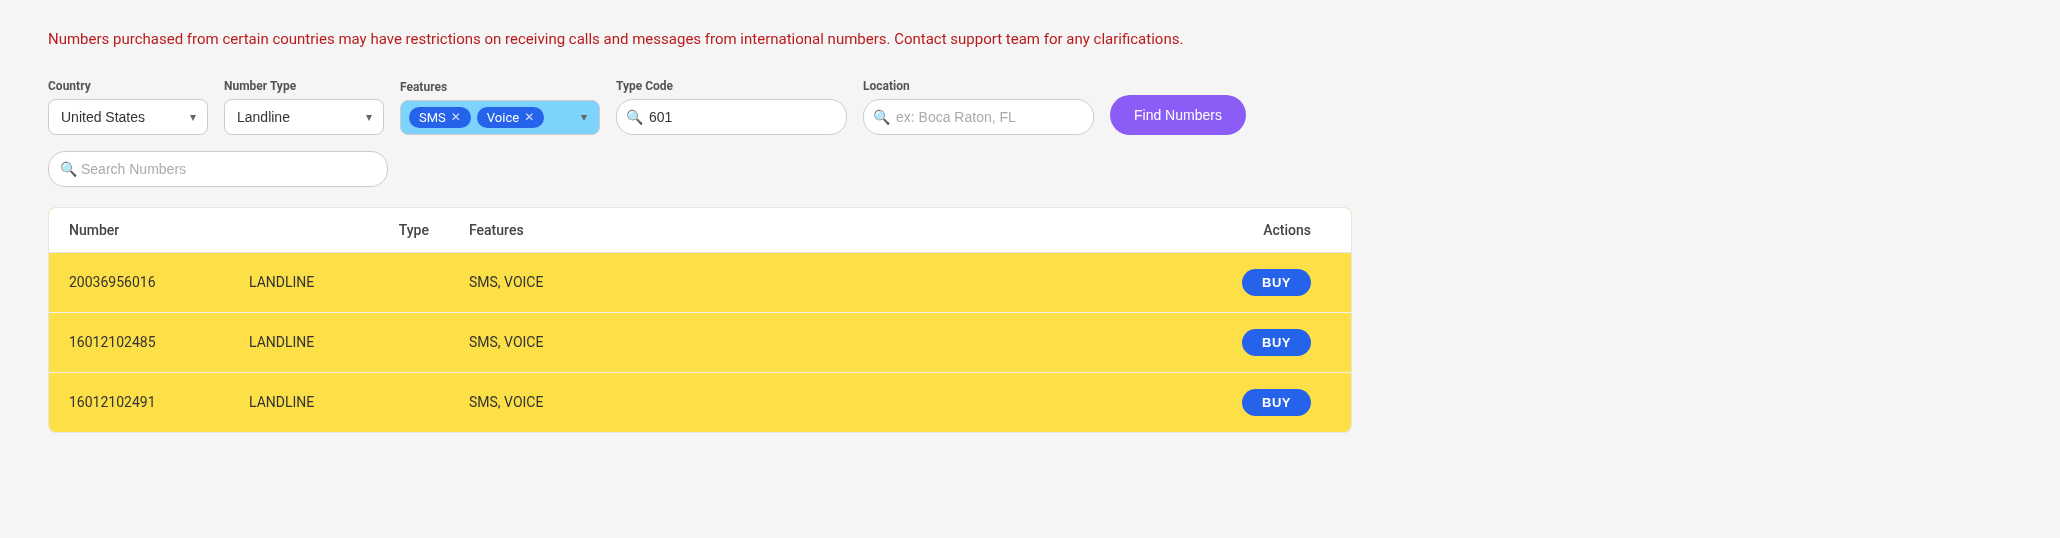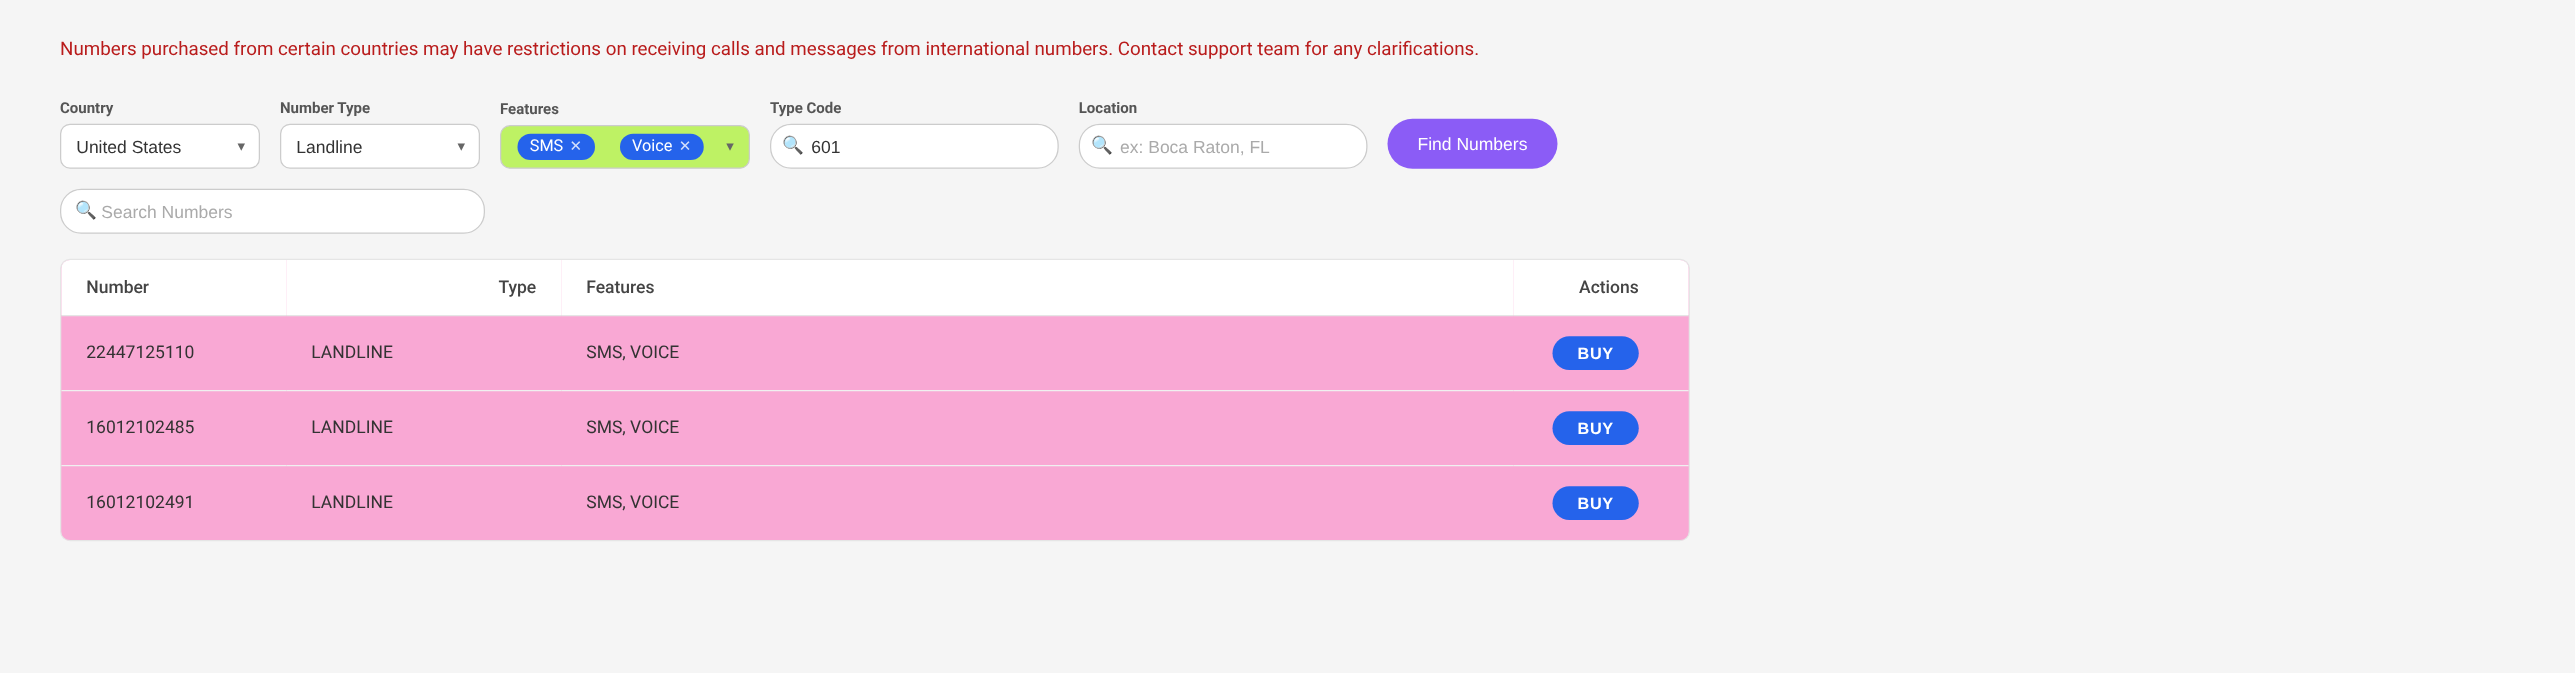--- a/index.html
+++ b/index.html
@@ -60,31 +60,30 @@
       outline: none;
     }
     .select-wrapper .chevron {
       position: absolute;
       right: 12px;
       pointer-events: none;
       color: #666;
       font-size: 12px;
     }
     .features-wrapper {
-      background: #bef264;
+      background: #7dd3fc;
       border: 1px solid #ccc;
       border-radius: 8px;
       padding: 6px 36px 6px 8px;
       display: flex;
       align-items: center;
-      gap: 20px;
+      gap: 6px;
       min-width: 200px;
       position: relative;
       cursor: pointer;
-      justify-content: flex-end;
     }
     .tag {
       background: #2563eb;
       color: #fff;
       border-radius: 20px;
       padding: 3px 10px;
       font-size: 13px;
       display: flex;
       align-items: center;
       gap: 5px;
@@ -152,21 +151,21 @@
     .search-numbers-input::placeholder {
       color: #bbb;
     }
     .search-numbers-wrapper .search-icon {
       position: absolute;
       left: 12px;
       color: #aaa;
       font-size: 14px;
     }
     .table-container {
-      background: #f9a8d4;
+      background: #fde047;
       border-radius: 8px;
       overflow: hidden;
       border: 1px solid #e5e5e5;
     }
     table {
       width: 100%;
       border-collapse: collapse;
     }
     thead tr {
       border-bottom: 1px solid #e5e5e5;
@@ -284,21 +283,21 @@
       <thead>
         <tr>
           <th class="col-number">Number</th>
           <th class="col-type">Type</th>
           <th class="col-features">Features</th>
           <th class="col-actions">Actions</th>
         </tr>
       </thead>
       <tbody id="table-body">
       <tr>
-      <td class="col-number">22447125110</td>
+      <td class="col-number">20036956016</td>
       <td class="col-type">LANDLINE</td>
       <td class="col-features">SMS, VOICE</td>
       <td class="col-actions">
         <button class="buy-btn">BUY</button>
       </td>
     </tr>
           <tr>
       <td class="col-number">16012102485</td>
       <td class="col-type">LANDLINE</td>
       <td class="col-features">SMS, VOICE</td>

